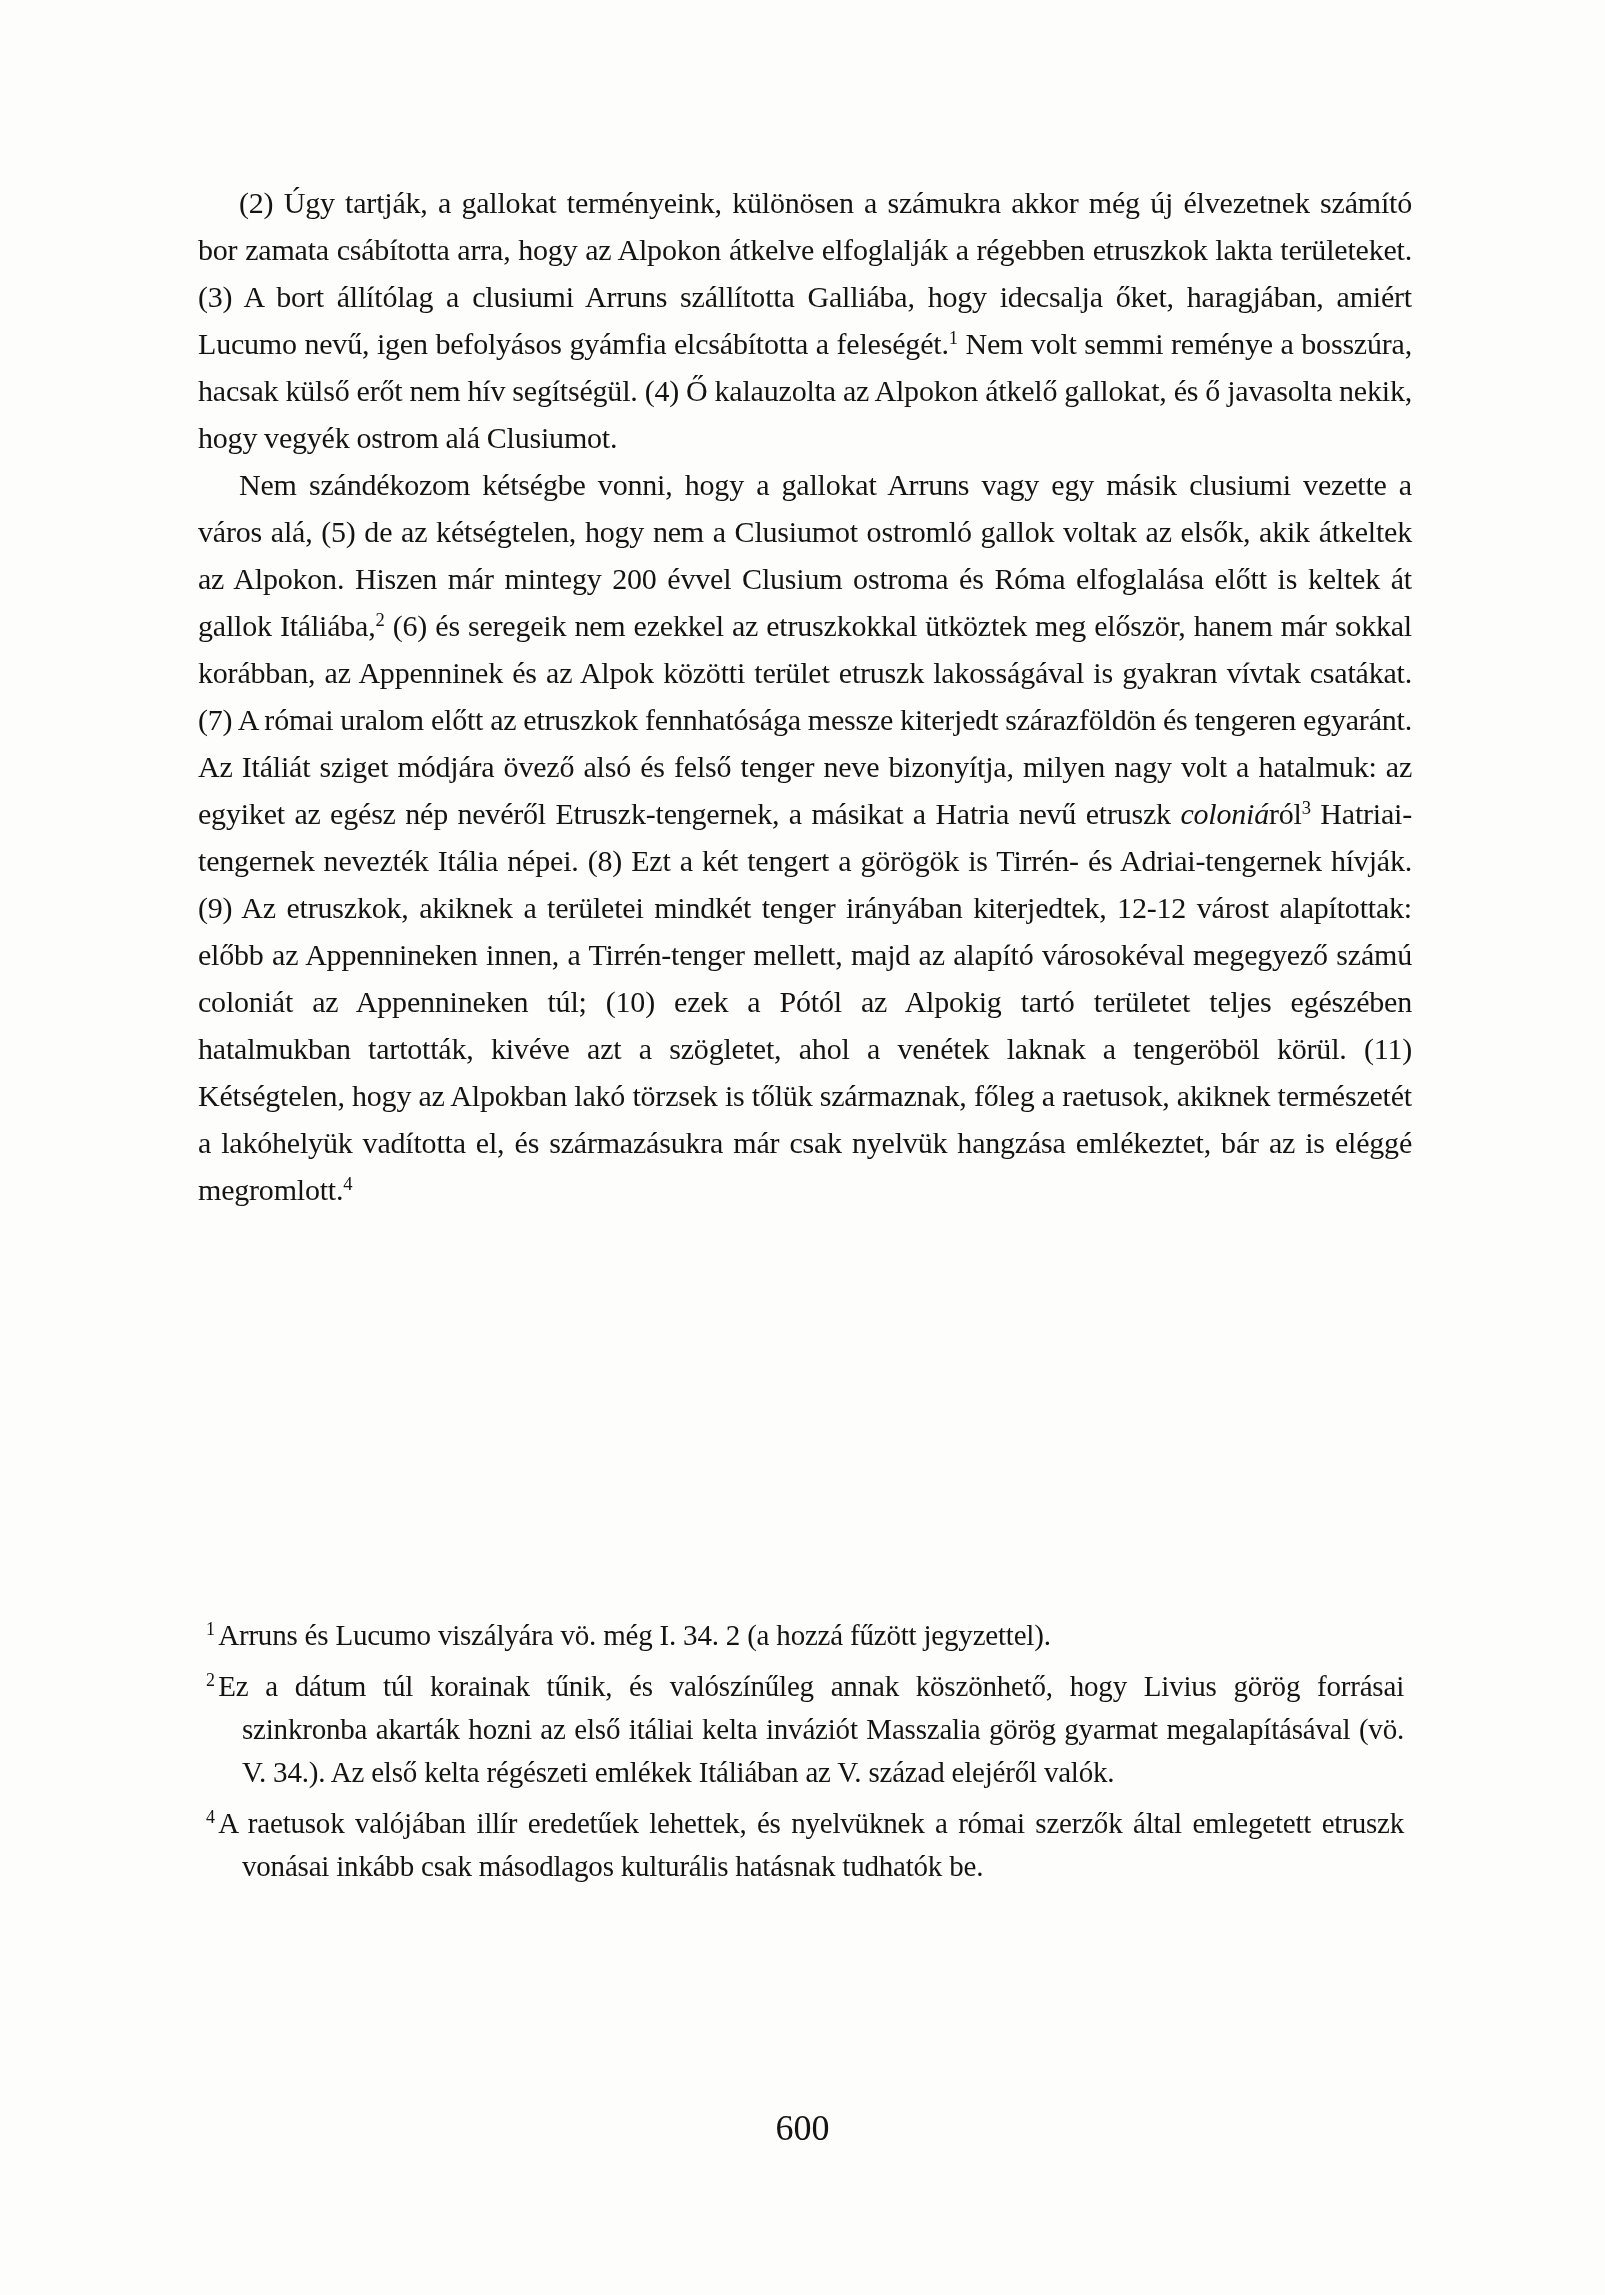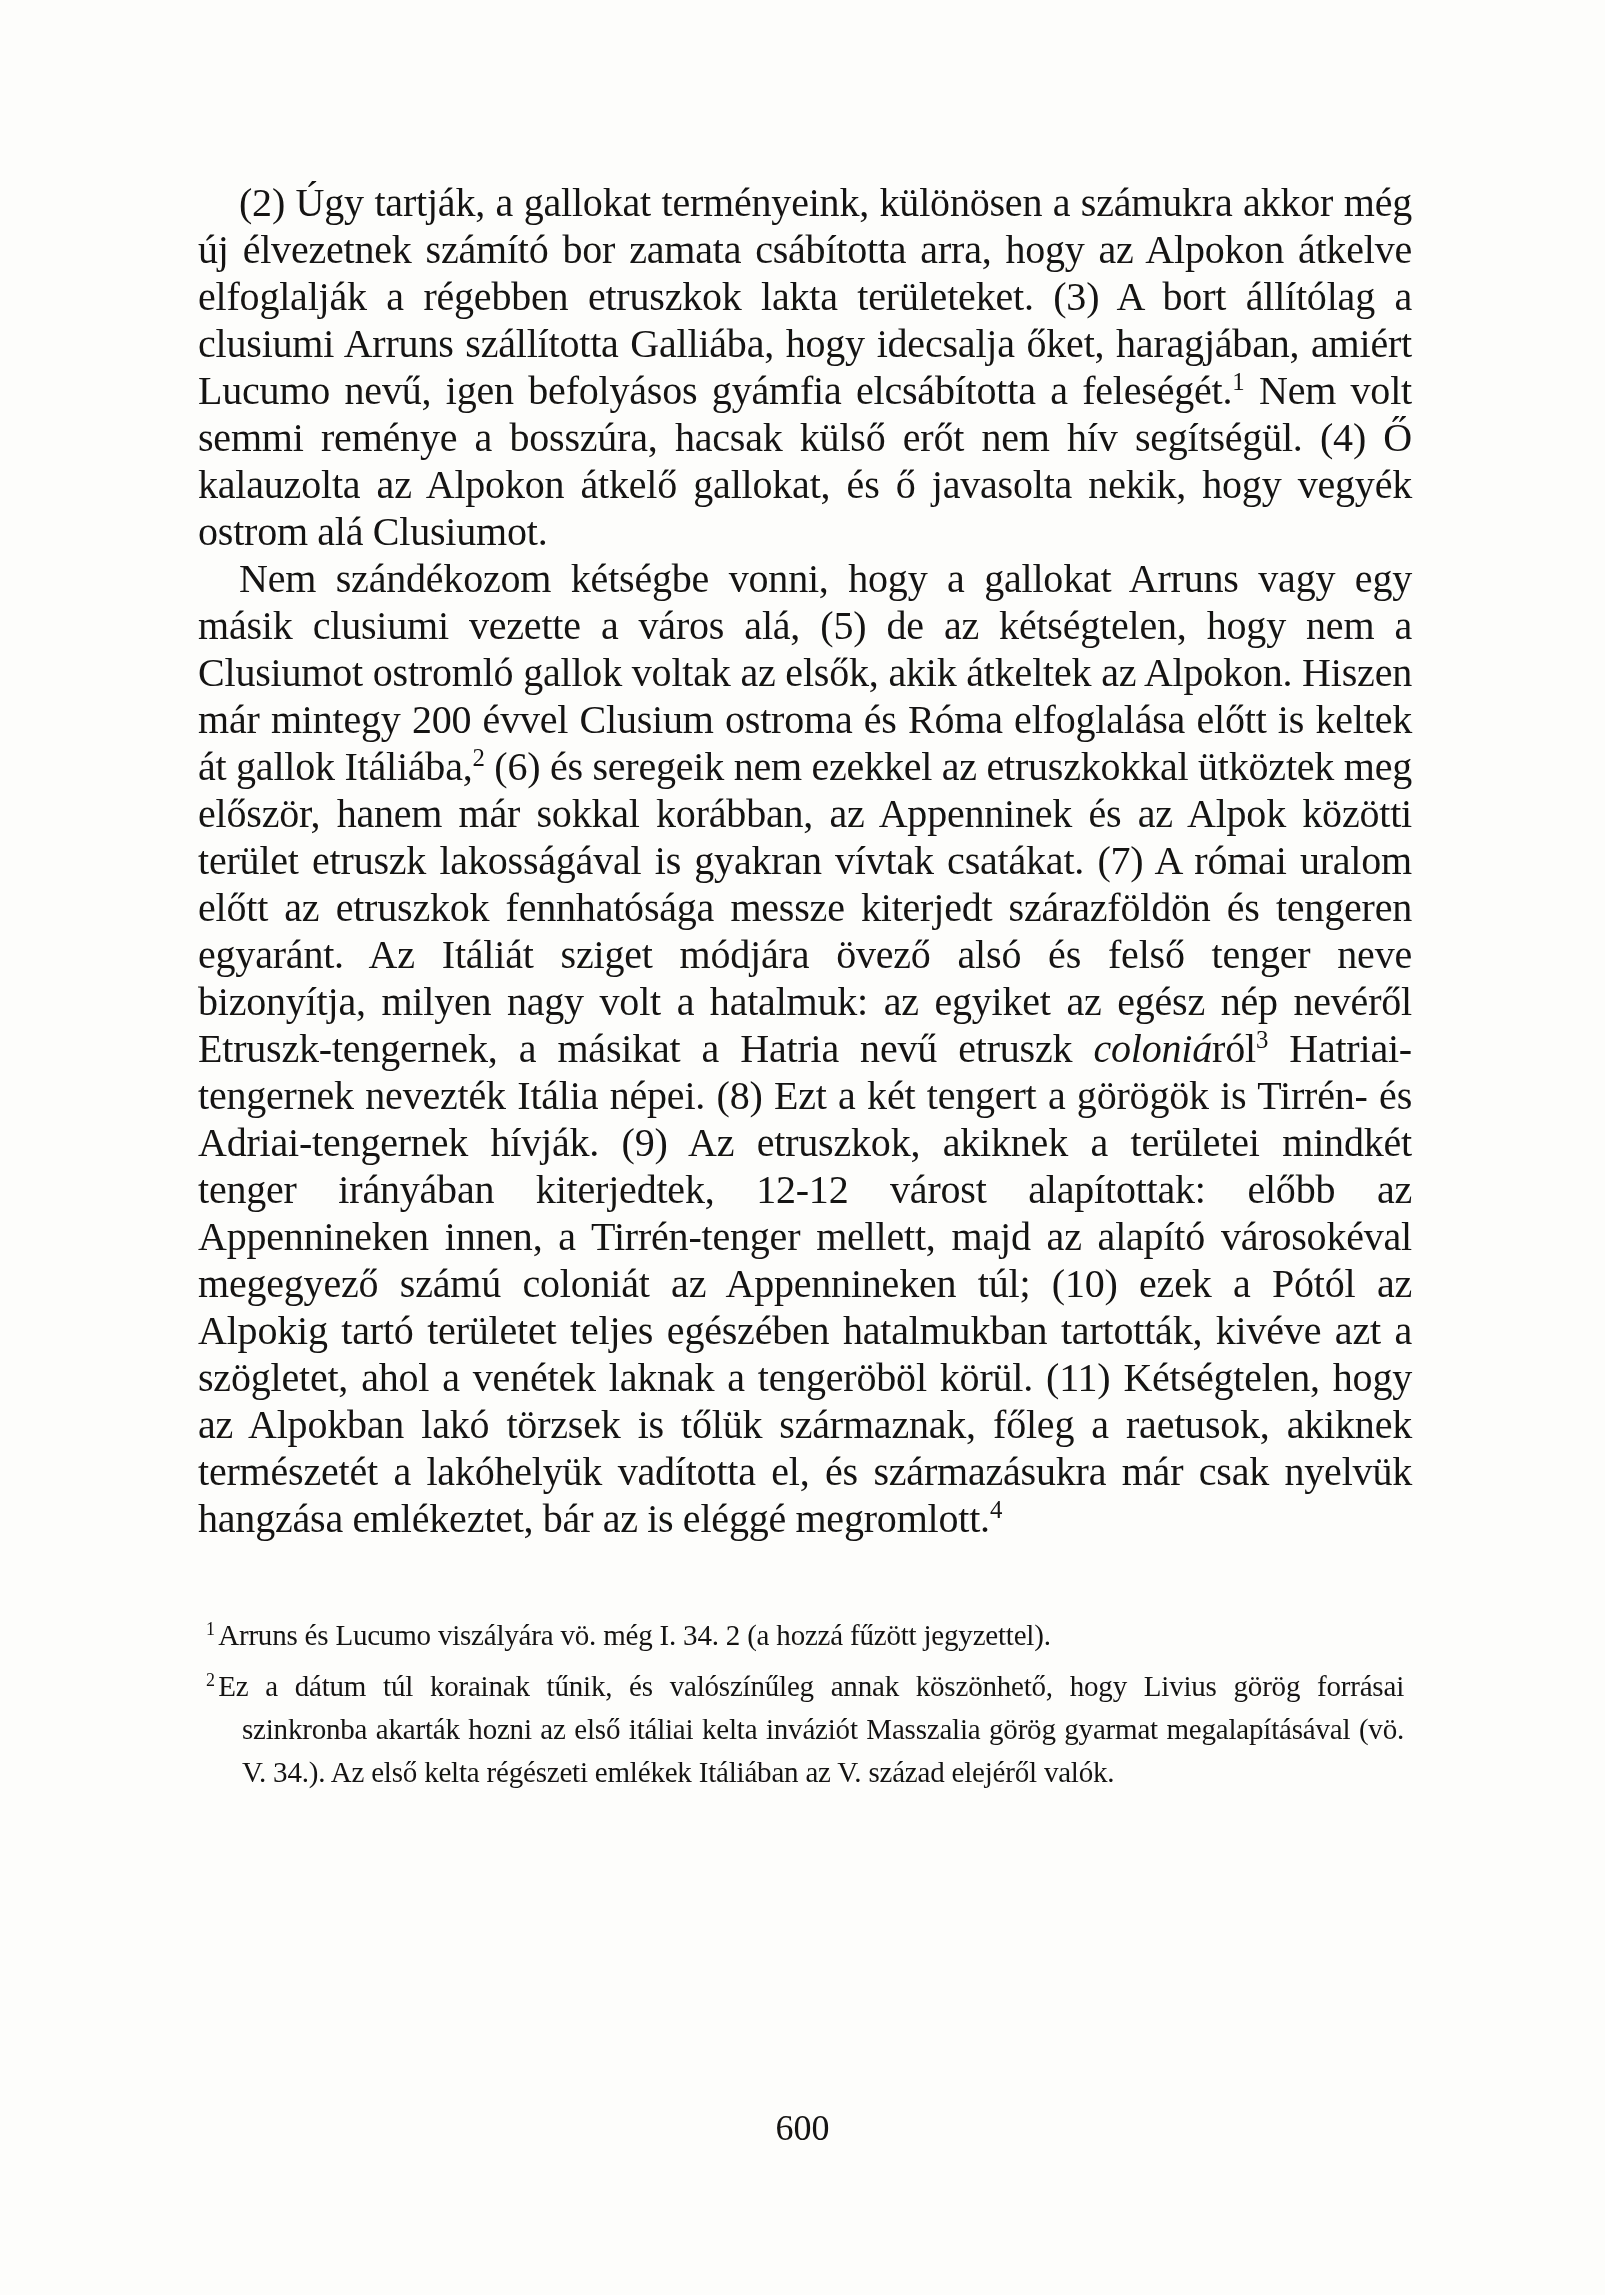--- a/index.html
+++ b/index.html
@@ -21,21 +21,21 @@
     background: #fdfdfb;
   }
   .body-text {
     position: absolute;
     left: 198px;
     top: 179px;
     width: 1214px;
   }
   .para {
     margin: 0;
-    font-size: 40px;
+    font-size: 30px;
     line-height: 47px;
     text-align: justify;
     text-indent: 41px;
     letter-spacing: -0.2px;
     word-spacing: -0.4px;
   }
   .footnotes {
     position: absolute;
     left: 198px;
     top: 1606px;
@@ -74,16 +74,17 @@
 <body>
 
 <div class="page">
   <main class="body-text">
       <p class="para">(2) Úgy tartják, a gallokat terményeink, különösen a számukra akkor még új élvezetnek számító bor zamata csábította arra, hogy az Alpokon átkelve elfoglalják a régebben etruszkok lakta területeket. (3) A bort állítólag a clusiumi Arruns szállította Galliába, hogy idecsalja őket, haragjában, amiért Lucumo nevű, igen befolyásos gyámfia elcsábította a feleségét.<sup class="fn-ref">1</sup> Nem volt semmi reménye a bosszúra, hacsak külső erőt nem hív segítségül. (4) Ő kalauzolta az Alpokon átkelő gallokat, és ő javasolta nekik, hogy vegyék ostrom alá Clusiumot.</p>
       <p class="para">Nem szándékozom kétségbe vonni, hogy a gallokat Arruns vagy egy másik clusiumi vezette a város alá, (5) de az kétségtelen, hogy nem a Clusiumot ostromló gallok voltak az elsők, akik átkeltek az Alpokon. Hiszen már mintegy 200 évvel Clusium ostroma és Róma elfoglalása előtt is keltek át gallok Itáliába,<sup class="fn-ref">2</sup> (6) és seregeik nem ezekkel az etruszkokkal ütköztek meg először, hanem már sokkal korábban, az Appenninek és az Alpok közötti terület etruszk lakosságával is gyakran vívtak csatákat. (7) A római uralom előtt az etruszkok fennhatósága messze kiterjedt szárazföldön és tengeren egyaránt. Az Itáliát sziget módjára övező alsó és felső tenger neve bizonyítja, milyen nagy volt a hatalmuk: az egyiket az egész nép nevéről Etruszk-tengernek, a másikat a Hatria nevű etruszk <i>coloniá</i>ról<sup class="fn-ref">3</sup> Hatriai-tengernek nevezték Itália népei. (8) Ezt a két tengert a görögök is Tirrén- és Adriai-tengernek hívják. (9) Az etruszkok, akiknek a területei mindkét tenger irányában kiterjedtek, 12-12 várost alapítottak: előbb az Appennineken innen, a Tirrén-tenger mellett, majd az alapító városokéval megegyező számú coloniát az Appennineken túl; (10) ezek a Pótól az Alpokig tartó területet teljes egészében hatalmukban tartották, kivéve azt a szögletet, ahol a venétek laknak a tengeröböl körül. (11) Kétségtelen, hogy az Alpokban lakó törzsek is tőlük származnak, főleg a raetusok, akiknek természetét a lakóhelyük vadította el, és származásukra már csak nyelvük hangzása emlékeztet, bár az is eléggé megromlott.<sup class="fn-ref">4</sup></p>
     </main>
   <section class="footnotes">
       <p class="footnote"><sup class="fn-marker">1</sup>Arruns és Lucumo viszályára vö. még I. 34. 2 (a hozzá fűzött jegyzettel).</p>
       <p class="footnote"><sup class="fn-marker">2</sup>Ez a dátum túl korainak tűnik, és valószínűleg annak köszönhető, hogy Livius görög forrásai szinkronba akarták hozni az első itáliai kelta inváziót Masszalia görög gyarmat megalapításával (vö. V. 34.). Az első kelta régészeti emlékek Itáliában az V. század elejéről valók.</p>
+      <p class="footnote"><sup class="fn-marker">4</sup>A raetusok valójában illír eredetűek lehettek, és nyelvüknek a római szerzők által emlegetett etruszk vonásai inkább csak másodlagos kulturális hatásnak tudhatók be.</p>
     </section>
   <div class="page-number">600</div>
 </div>
 
 
 </body></html>

